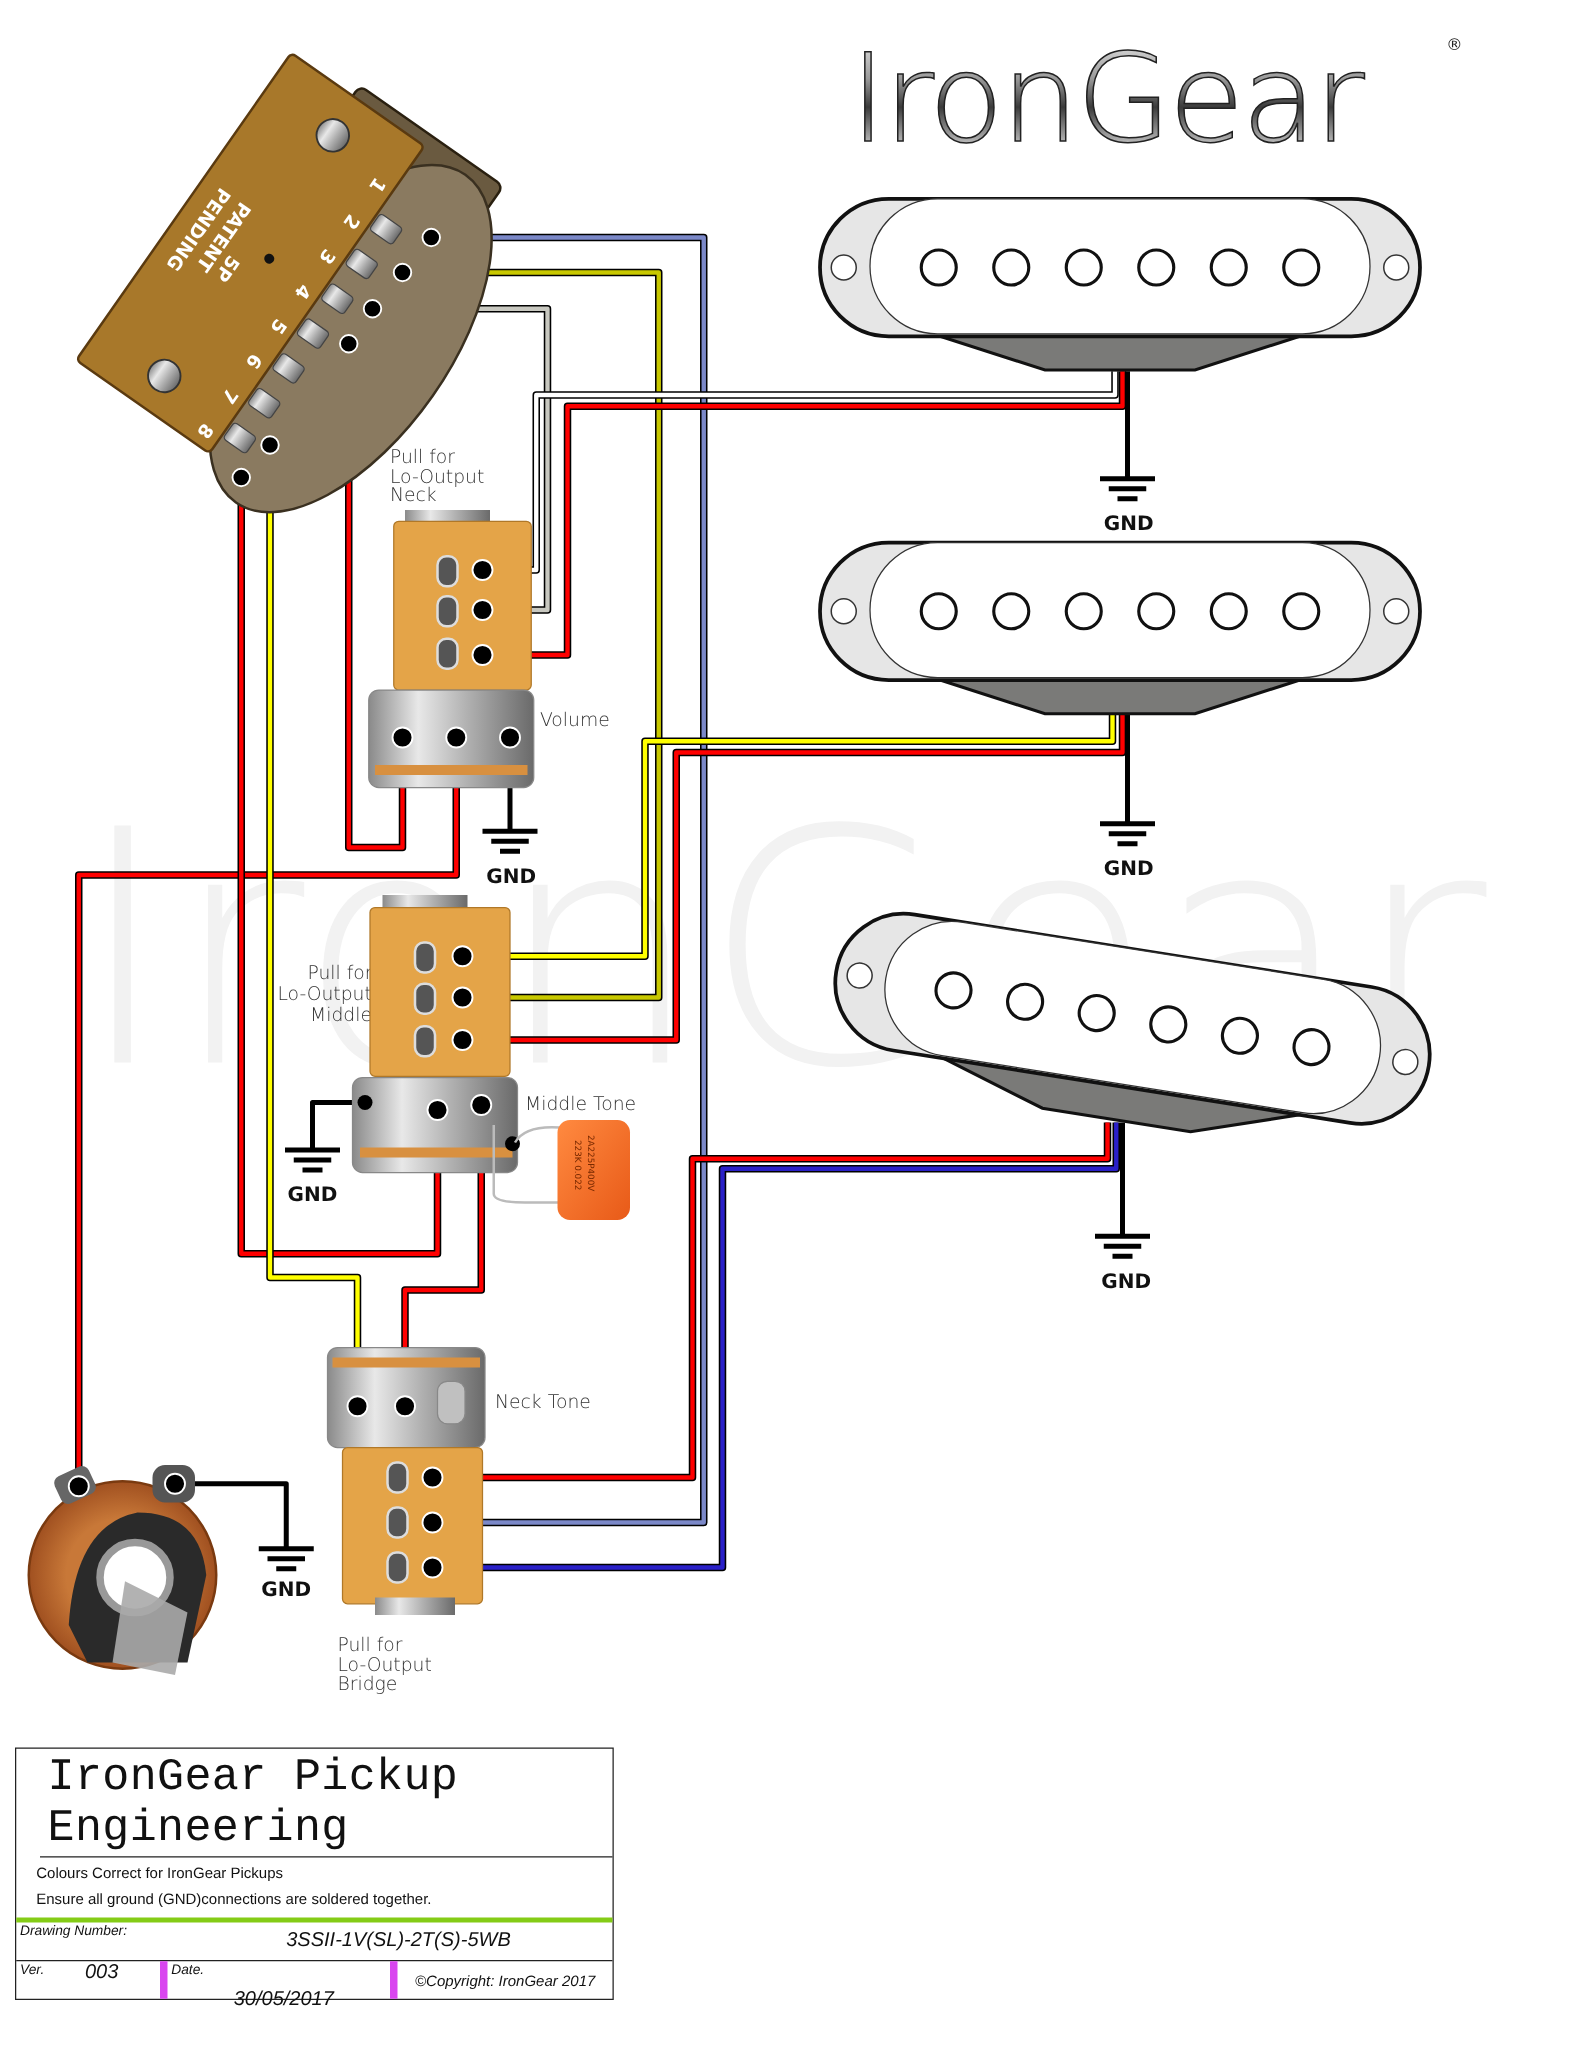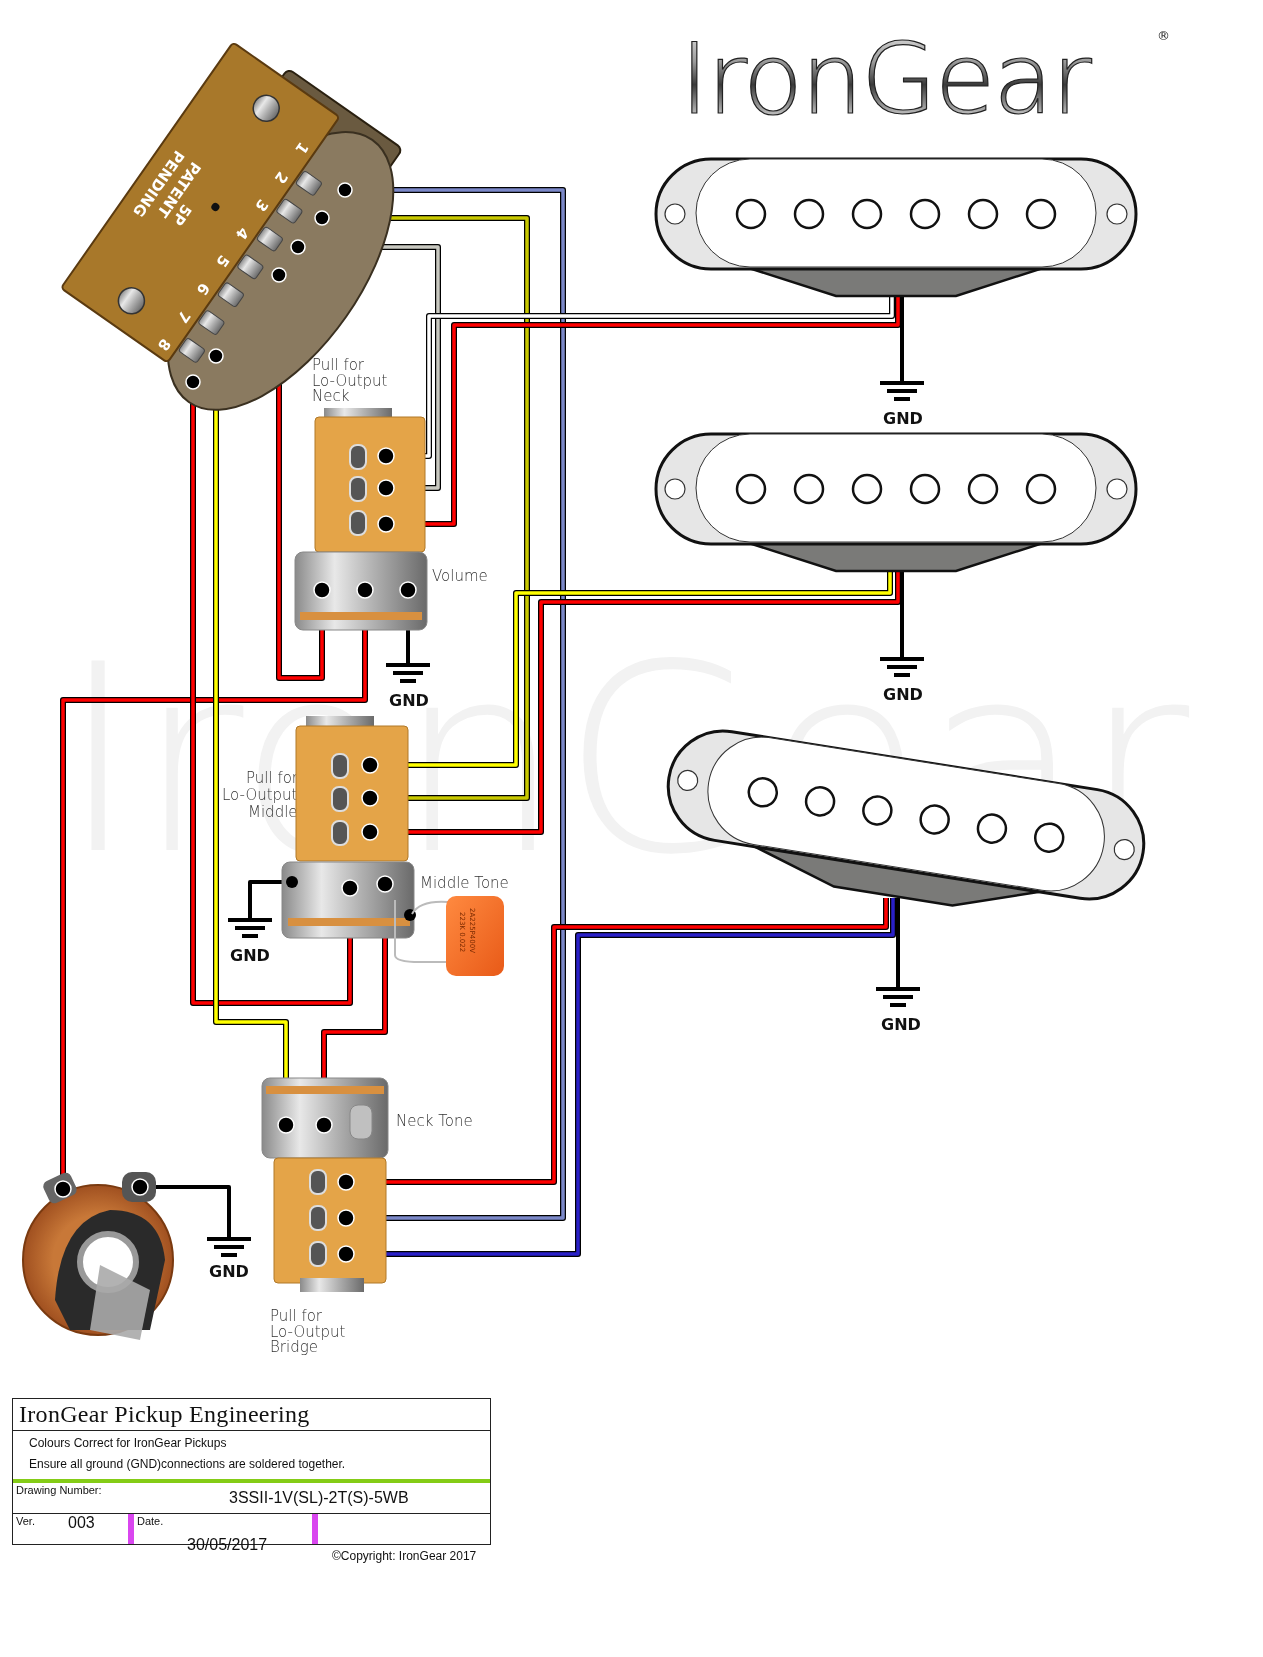--- a/index.html
+++ b/index.html
@@ -3,24 +3,24 @@
 <meta charset="utf-8">
 <style>
   html, body { margin:0; padding:0; background:#ffffff; }
   body { width:1263px; height:1657px; position:relative; overflow:hidden; font-family:"DejaVu Sans", sans-serif; }
   #canvas { position:absolute; left:0; top:0; }
   .lbl { font-family:"DejaVu Sans", sans-serif; font-size:15px; fill:#333; font-weight:200; }
   .gnd { font-family:"DejaVu Sans", sans-serif; font-size:16px; font-weight:bold; fill:#111; }
   .brand { font-family:"DejaVu Sans", sans-serif; font-size:98px; font-weight:200; letter-spacing:-2px; }
   .watermark { font-family:"DejaVu Sans", sans-serif; font-size:260px; font-weight:200; fill:#f2f2f2; }
   .tb { position:absolute; left:12px; top:1398px; width:477px; border:1px solid #222; background:#fff; font-family:"Liberation Sans", sans-serif; color:#111; }
-  .tb-title { font-family:Liberation Serif, serif; font-size:24px; font-weight:200; padding:2px 6px 2px 6px; border-bottom:1px solid #222; letter-spacing:0.3px; }
+  .tb-title { font-family:Liberation Mono, monospace; font-size:36px; font-weight:200; padding:2px 6px 2px 6px; border-bottom:1px solid #222; letter-spacing:0.3px;margin-left:19px; }
   .tb-notes { border-bottom:4px solid #84cc16; padding:2px 0 4px 16px; }
   .tb-note { font-size:12px; line-height:21px; }
-  .tb-row { display:flex; border-bottom:1px solid #222; height:30px; }
+  .tb-row { display:flex; border-bottom:1px solid #222; height:30px;font-style:italic; }
   .tb-row:last-child { border-bottom:none; }
   .tb-cell { position:relative; border-right:6px solid #d946ef; }
   .tb-cell:last-child { border-right:none; }
   .tb-small { position:absolute; left:3px; top:1px; font-size:11px; }
   .tb-val { position:absolute; font-size:16px; }
 </style>
 </head>
 <body>
 
 <svg id="canvas" width="1263" height="1657" viewBox="0 0 1263 1657" xmlns="http://www.w3.org/2000/svg">
@@ -373,16 +373,16 @@
   <div class="tb-row">
     <div class="tb-cell" style="width:115px;">
       <span class="tb-small">Ver.</span>
       <span class="tb-val" style="left:55px; top:0;">003</span>
     </div>
     <div class="tb-cell" style="width:178px;">
       <span class="tb-small">Date.</span>
       <span class="tb-val" style="left:53px; top:22px;">30/05/2017</span>
     </div>
     <div class="tb-cell" style="flex:1;">
-      <span class="tb-val" style="left:14px; top:9px; font-size:12px;margin-top:26px;">©Copyright: IronGear 2017</span>
+      <span class="tb-val" style="left:14px; top:9px; font-size:12px;">©Copyright: IronGear 2017</span>
     </div>
   </div>
 </div>
 
 </body></html>

